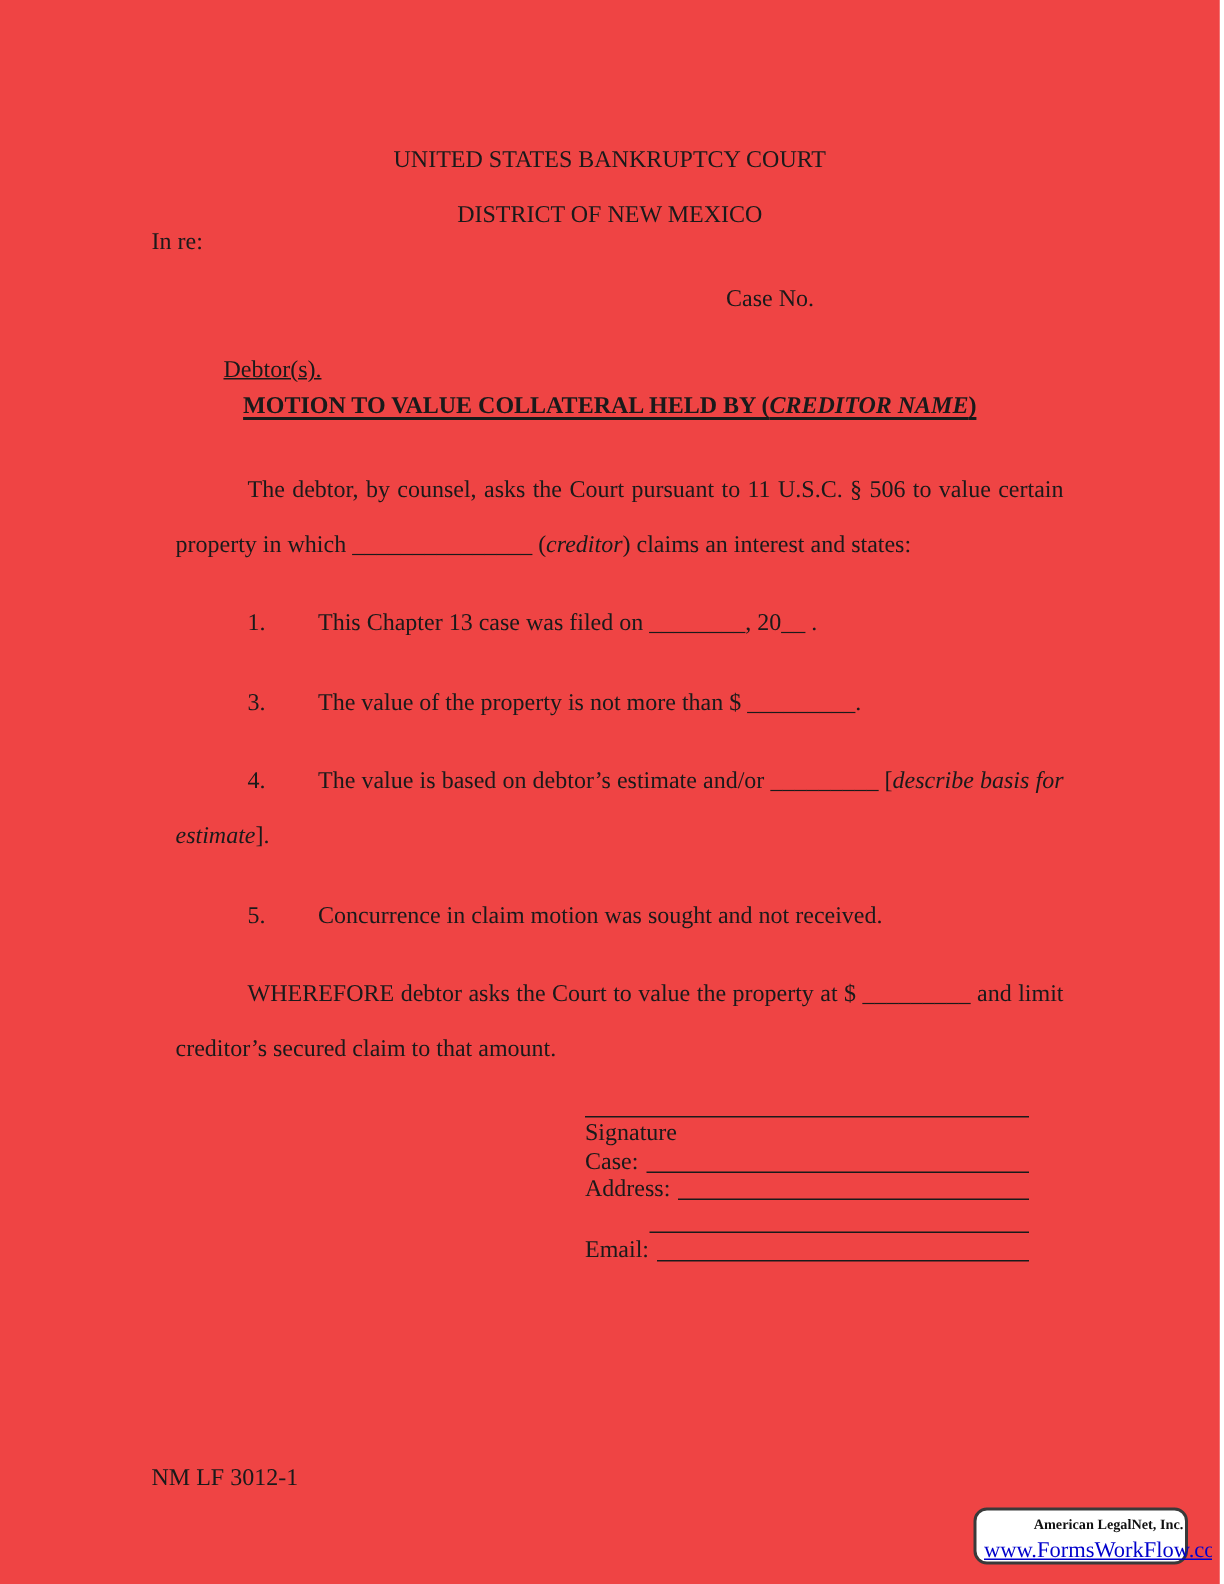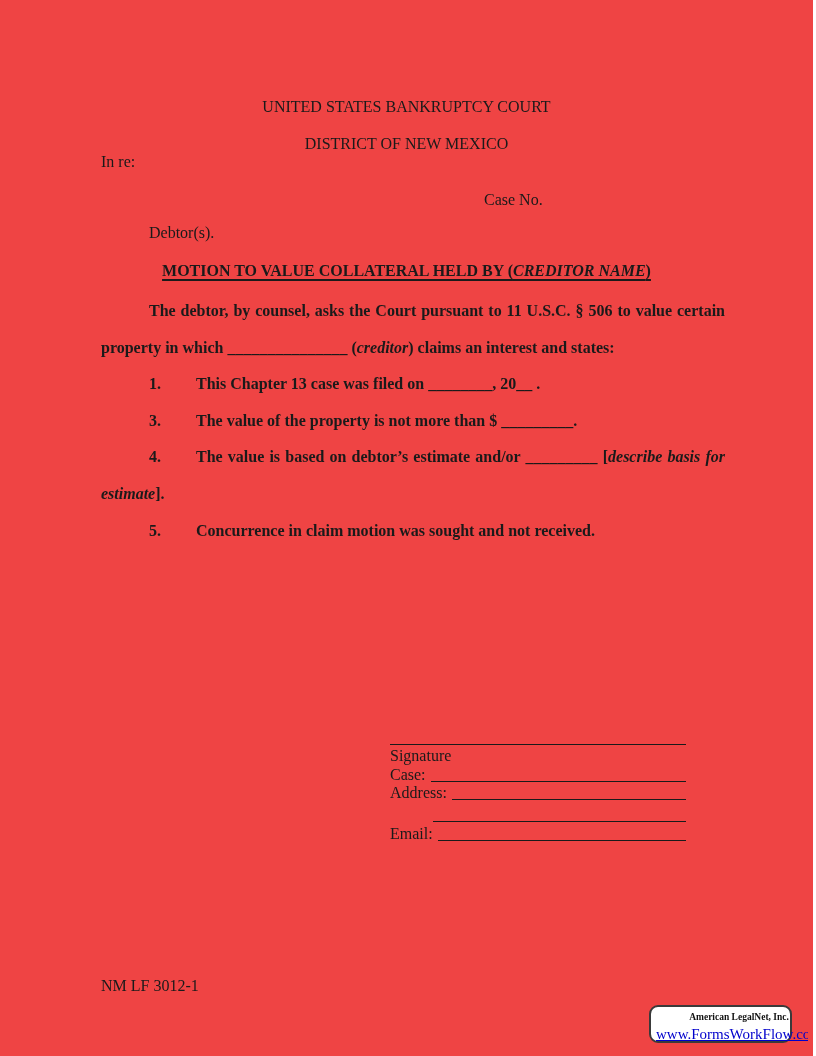--- a/index.html
+++ b/index.html
@@ -21,21 +21,21 @@
     text-decoration:underline;
     text-decoration-thickness:1.5px;
     text-underline-offset:3px;
   }
   .doc-body{
     position:absolute;
     left:96px;top:288px;width:624px;
     line-height:36.6px;
     text-align:justify;
   }
-  .para{margin:0;text-indent:48px;font-weight:bold;}
+  .para{margin:16px;text-indent:48px;}
   .tab{display:inline-block;width:35px;}
   .it{font-style:italic;}
   
   .sig-block{
     position:absolute;
     left:385px;top:723px;width:296px;
   }
   .sig-row{display:flex;align-items:flex-end;height:18.6px;}
   .sig-row.cont{margin-top:3px;}
   .sig-label{white-space:pre;}
@@ -80,32 +80,33 @@
 </head>
 <body>
 
 <div class="page">
 
   <div class="abs centered" style="top:93px;">UNITED STATES BANKRUPTCY COURT</div>
   <div class="abs centered" style="top:130px;">DISTRICT OF NEW MEXICO</div>
 
   <div class="abs" style="left:96px;top:148px;">In re:</div>
   <div class="abs" style="left:479px;top:186px;">Case No.</div>
-  <div class="abs" style="left:144px;top:219px;">Debtor(s).</div>
+  <div class="abs" style="left:144px;top:233px;text-decoration:underline;">Debtor(s).</div>
 
   <div class="abs centered" style="top:257px;">
     <span class="doc-title"><span>MOTION TO VALUE COLLATERAL HELD BY (</span><span class="it">CREDITOR NAME</span><span>)</span></span>
   </div>
 
   <div class="doc-body">
     <p class="para"><span>The debtor, by counsel, asks the Court pursuant to 11 U.S.C. § 506 to value certain property in which _______________ (</span><span class="it">creditor</span><span>) claims an interest and states:</span></p>
     <p class="para"><span>1.</span><span class="tab"></span><span>This Chapter 13 case was filed on ________, 20__ .</span></p>
     <p class="para"><span>3.</span><span class="tab"></span><span>The value of the property is not more than $ _________.</span></p>
     <p class="para"><span>4.</span><span class="tab"></span><span>The value is based on debtor’s estimate and/or _________ [</span><span class="it">describe basis for estimate</span><span>].</span></p>
     <p class="para"><span>5.</span><span class="tab"></span><span>Concurrence in claim motion was sought and not received.</span></p>
+    <p class="para"><span>WHEREFORE debtor asks the Court to value the property at $ _________ and limit creditor’s secured claim to that amount.</span></p>
   </div>
 
   <div class="sig-block">
     <div class="sig-row">
       <span class="sig-blank full"></span>
     </div>
     <div class="sig-row">
       <span class="sig-label">Signature</span>
     </div>
     <div class="sig-row">

